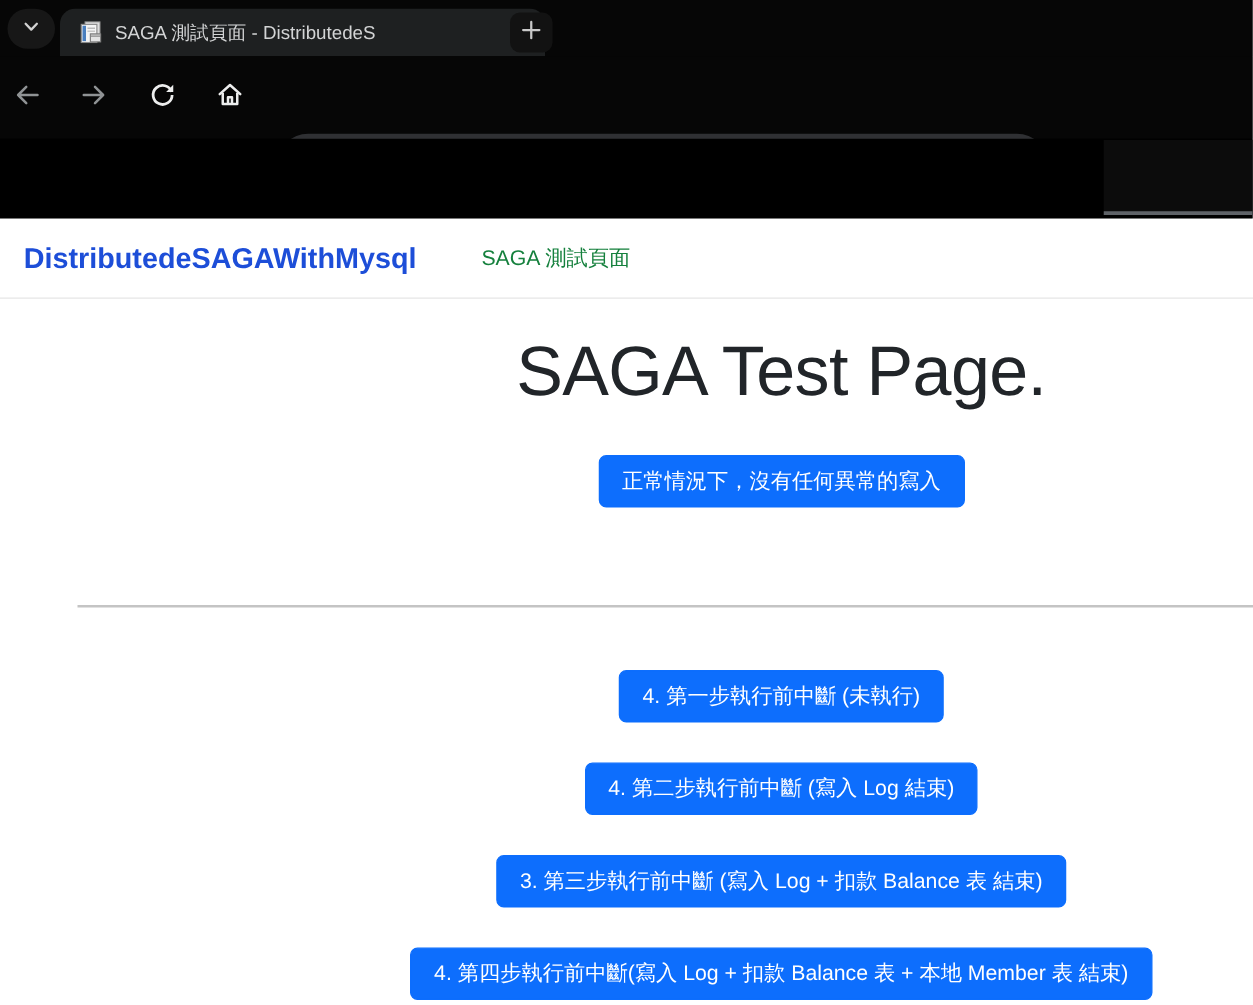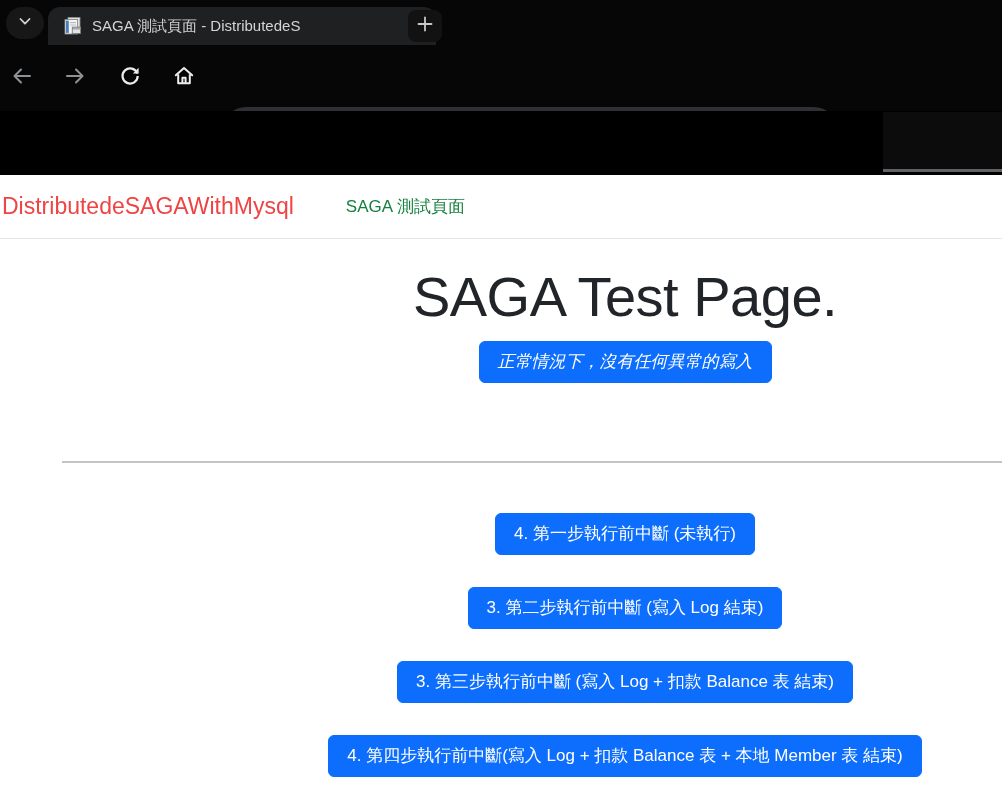--- a/index.html
+++ b/index.html
@@ -50,30 +50,30 @@
 
   .chrome-gap { position:absolute; top:111px; left:0; width:100%; height:64px; background:#000; }
   .side-strip { position:absolute; left:883px; top:1px; width:119px; height:60px; background:#0c0c0c;
     border-bottom:3px solid #5f6368; }
 
   
   .page { position:absolute; top:175px; left:0; width:1250px; height:629px; background:#fff; }
 
   .navbar { height:64px; border-bottom:1px solid #e6e6e6; display:flex; align-items:center;
     background:#fff; }
-  .brand { margin-left:2px; font-size:23px; color:#ef4444; text-decoration:none; cursor:pointer; }
+  .brand { margin-left:19px; font-size:23px; color:#1d4ed8; text-decoration:none; cursor:pointer;font-weight:bold; }
   .nav-link { margin-left:52px; font-size:17px; color:#15803d; text-decoration:none; cursor:pointer; }
 
   .main { text-align:center; }
   .display-h1 { padding-top:26px; font-size:56px; font-weight:300; color:#212529;
     letter-spacing:-0.5px; line-height:64px; }
   .btn-primary { display:inline-block; background:#0d6efd; color:#fff; border:1px solid #0d6efd;
     border-radius:6px; font-size:17px; line-height:24px; padding:8px 18px; cursor:pointer;
     font-family:inherit; }
-  .btn-normal { margin-top:12px;font-style:italic; }
+  .btn-normal { margin-top:35px; }
   .rule { border:none; border-top:2px solid #c4c4c4; margin:78px 62px 0 62px; }
   .saga-list .btn-primary { display:inline-block; margin-bottom:32px; }
   .saga-list { margin-top:50px; }
   .saga-row { line-height:0; }
 </style>
 </head>
 <body>
 
 <div class="chrome">
 
@@ -235,21 +235,21 @@
       <button class="btn-primary btn-normal">正常情況下，沒有任何異常的寫入</button>
     </div>
 
     <hr class="rule">
 
     <div class="saga-list">
       <div class="saga-row">
         <button class="btn-primary">4. 第一步執行前中斷 (未執行)</button>
       </div>
       <div class="saga-row">
-        <button class="btn-primary">3. 第二步執行前中斷 (寫入 Log 結束)</button>
+        <button class="btn-primary">4. 第二步執行前中斷 (寫入 Log 結束)</button>
       </div>
       <div class="saga-row">
         <button class="btn-primary">3. 第三步執行前中斷 (寫入 Log + 扣款 Balance 表 結束)</button>
       </div>
       <div class="saga-row">
         <button class="btn-primary">4. 第四步執行前中斷(寫入 Log + 扣款 Balance 表 + 本地 Member 表 結束)</button>
       </div>
     </div>
   </main>
 </div>

